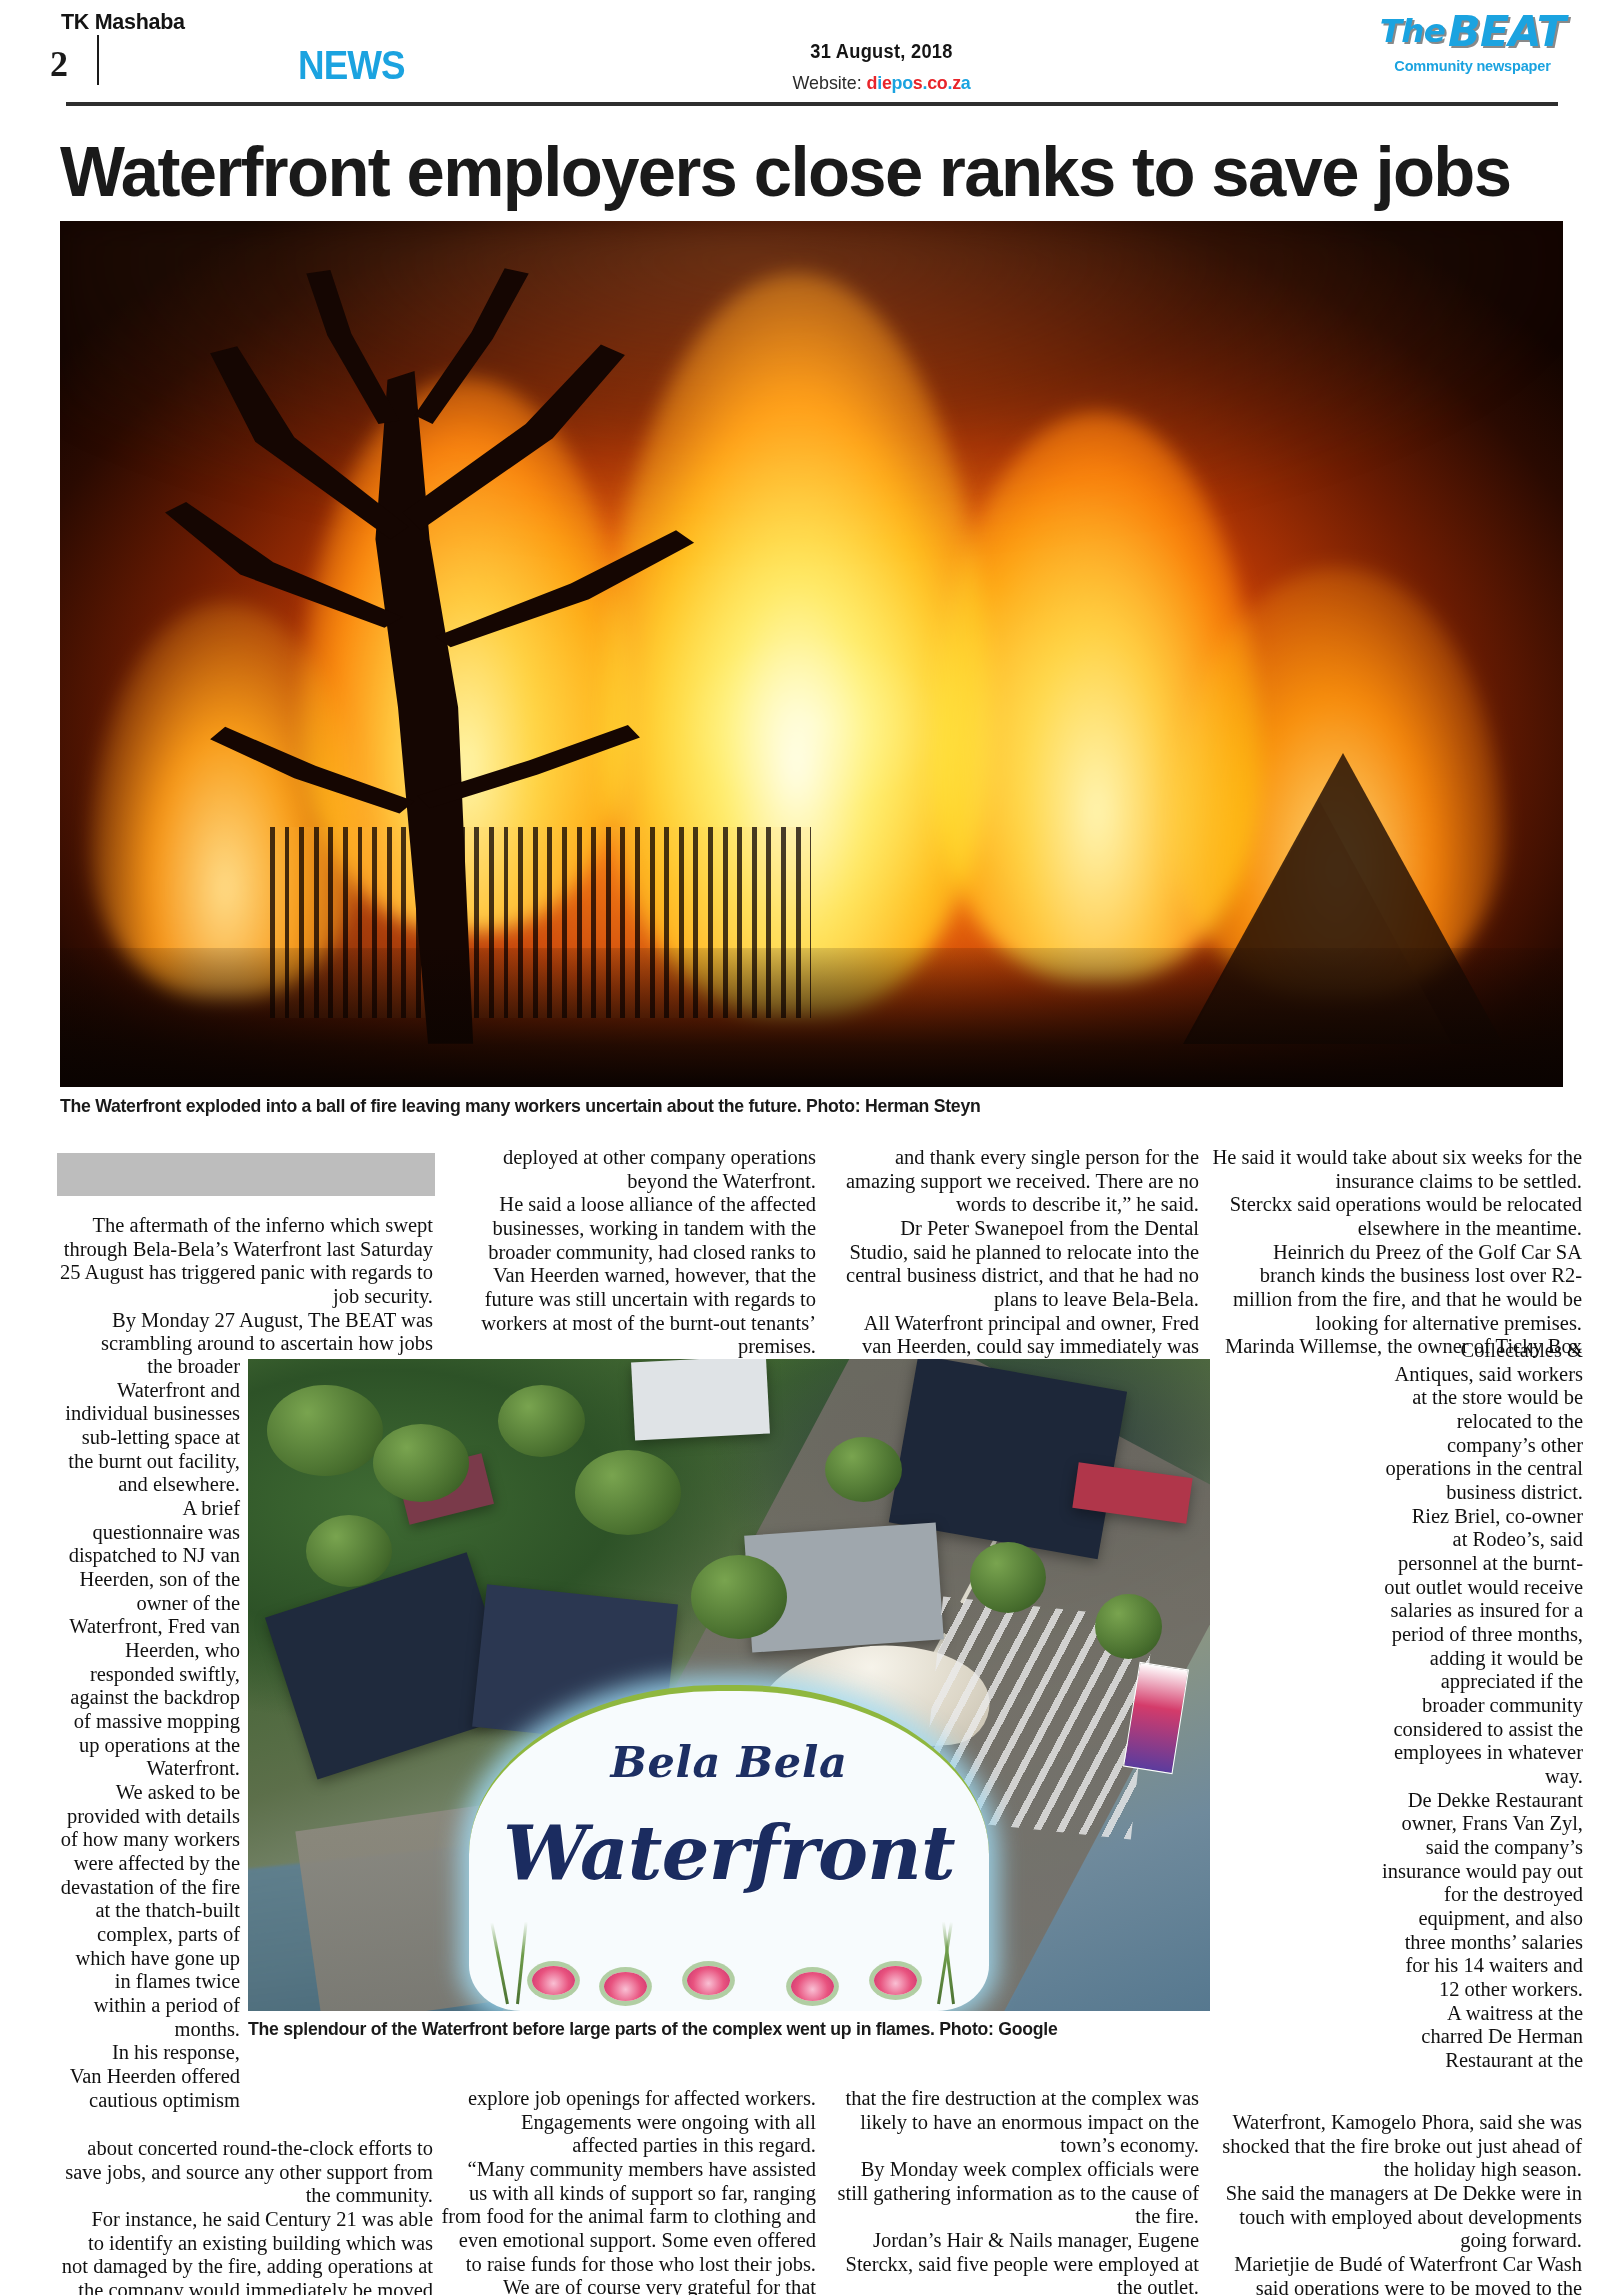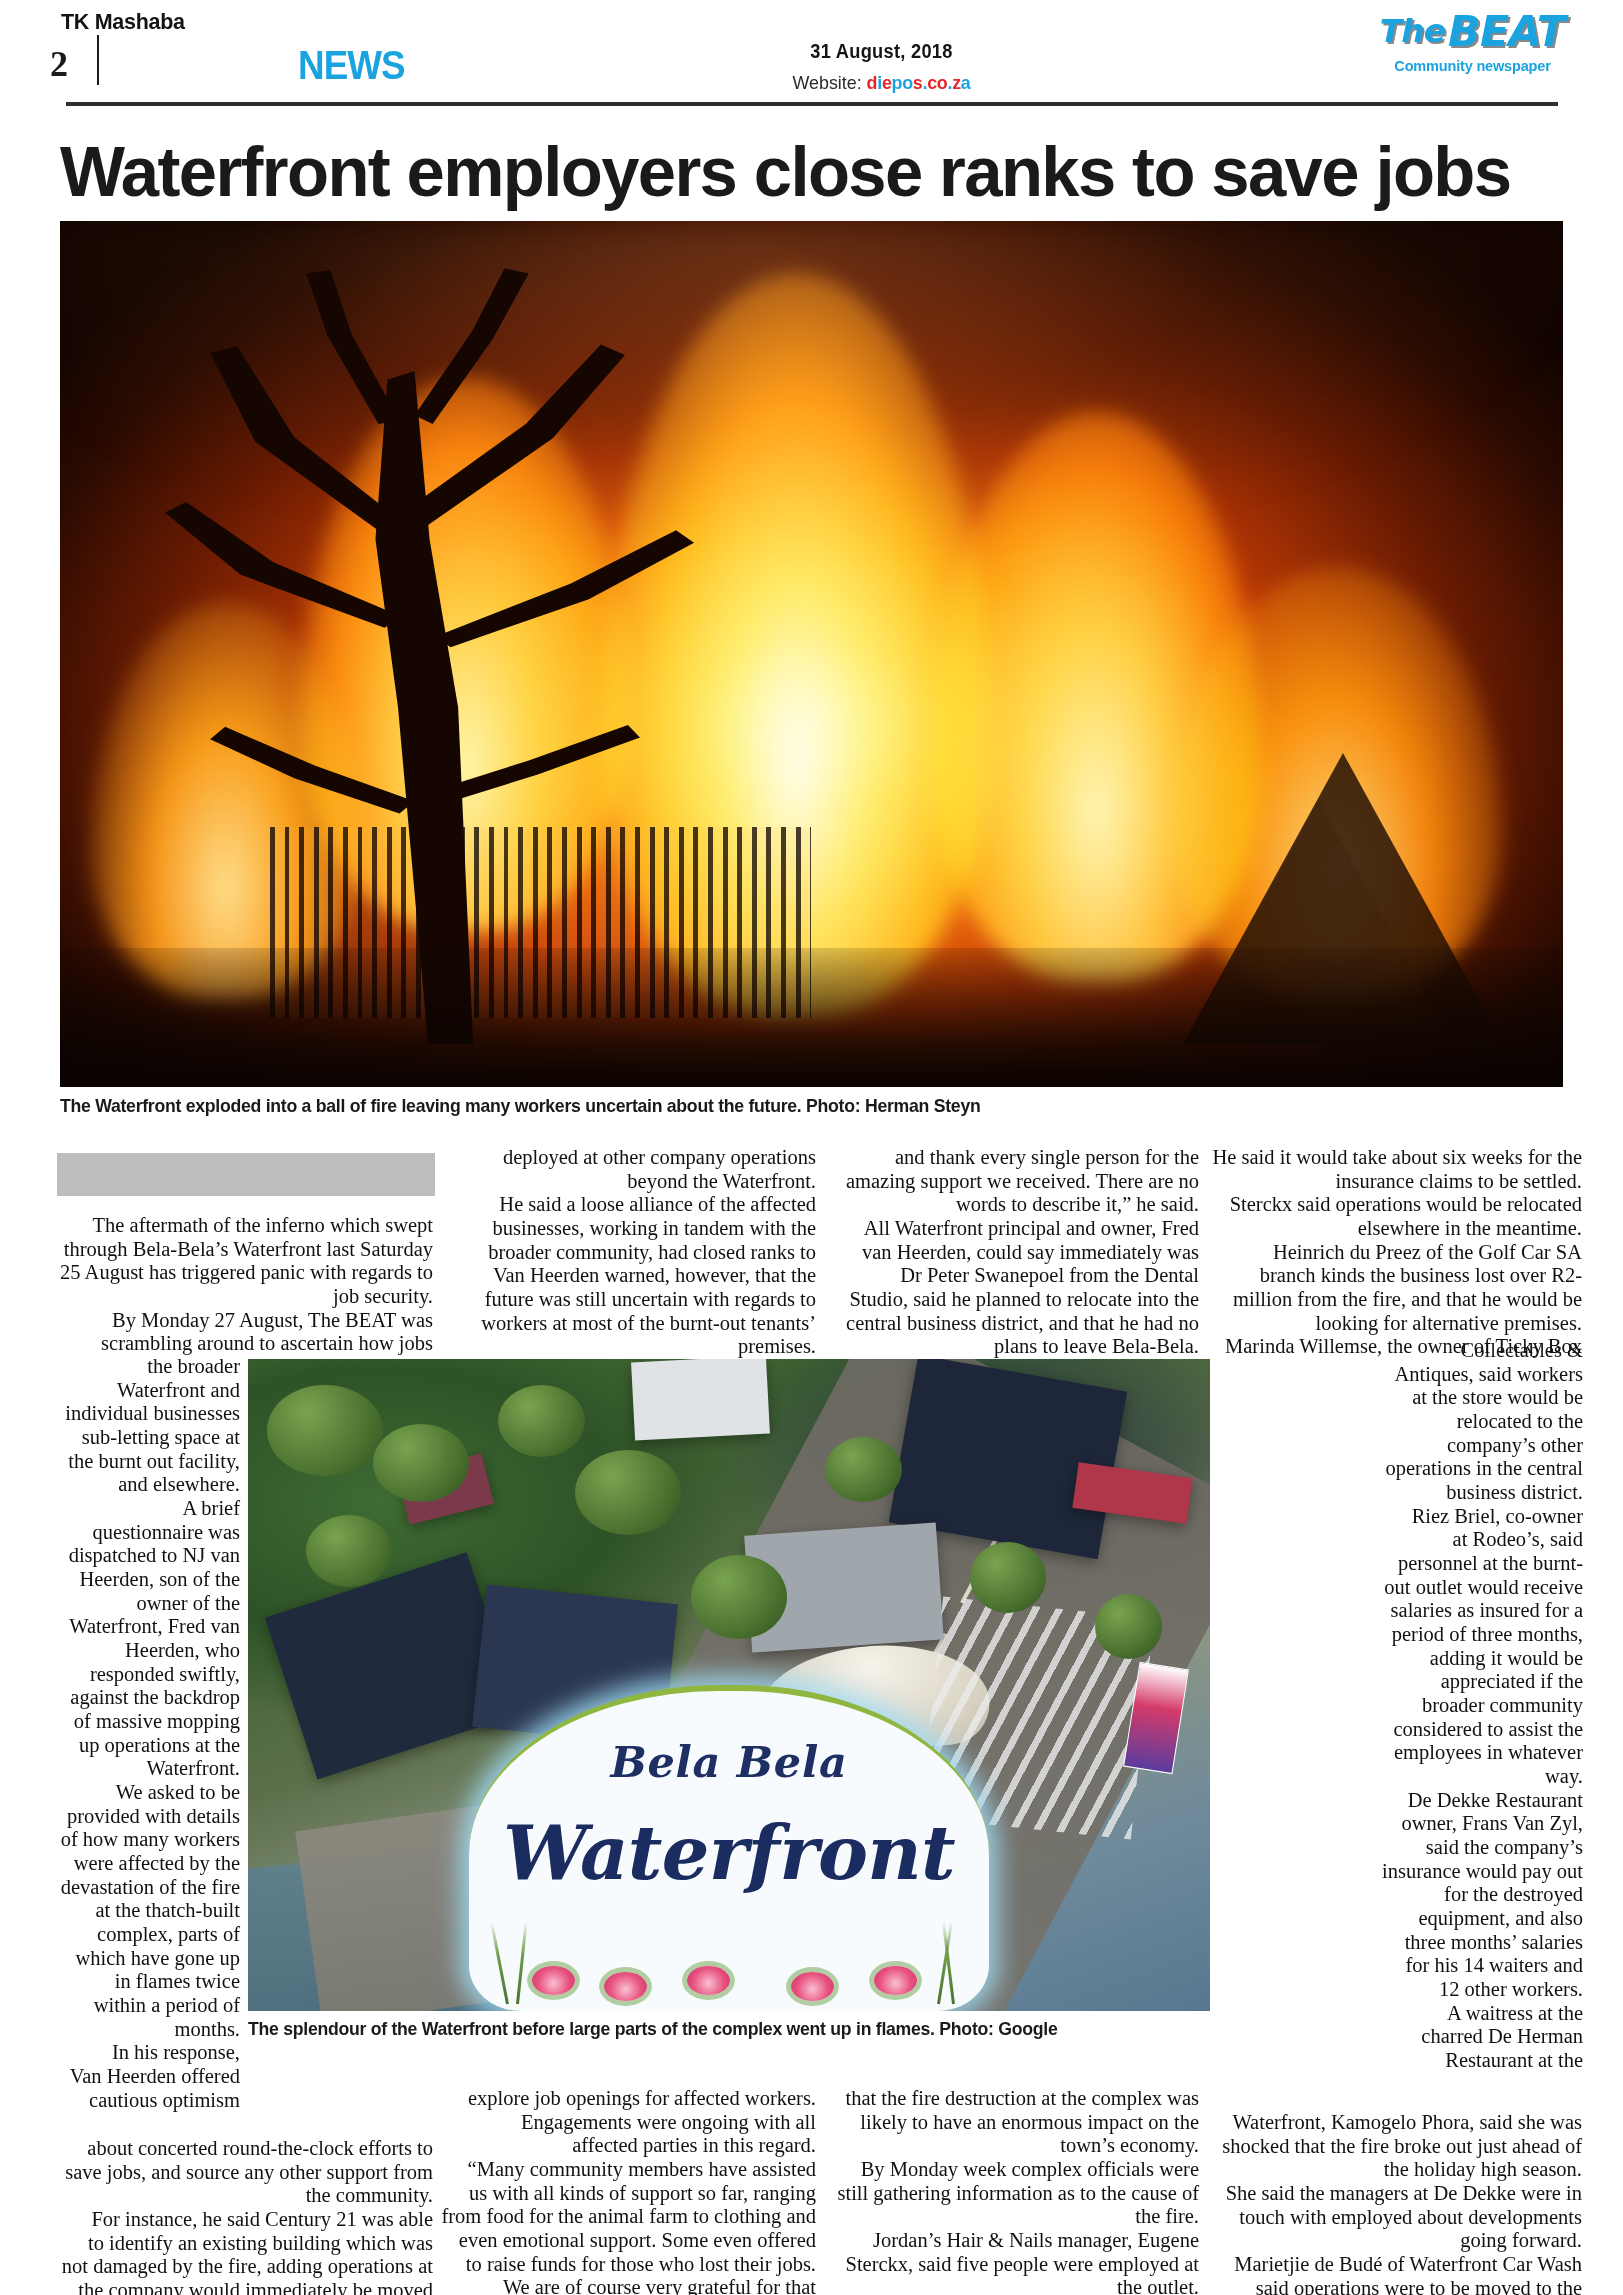--- a/index.html
+++ b/index.html
@@ -500,22 +500,22 @@
     <p class="ind">Van Heerden warned, however, that the future was still uncertain with regards to workers at most of the burnt-out tenants’ premises.</p>
   </div>
 <div class="col c2b">
     <p>explore job openings for affected workers.</p>
     <p class="ind">Engagements were ongoing with all affected parties in this regard.</p>
     <p class="ind">“Many community members have assisted us with all kinds of support so far, ranging from food for the animal farm to clothing and even emotional support. Some even offered to raise funds for those who lost their jobs. We are of course very grateful for that</p>
   </div>
 
 <div class="col c3a">
     <p>and thank every single person for the amazing support we received. There are no words to describe it,” he said.</p>
+    <p class="ind">Dr Peter Swanepoel from the Dental Studio, said he planned to relocate into the central business district, and that he had no plans to leave Bela-Bela.</p>
     <p class="ind">All Waterfront principal and owner, Fred van Heerden, could say immediately was</p>
-    <p class="ind">Dr Peter Swanepoel from the Dental Studio, said he planned to relocate into the central business district, and that he had no plans to leave Bela-Bela.</p>
   </div>
 <div class="col c3b">
     <p>that the fire destruction at the complex was likely to have an enormous impact on the town’s economy.</p>
     <p class="ind">By Monday week complex officials were still gathering information as to the cause of the fire.</p>
     <p class="ind">Jordan’s Hair &amp; Nails manager, Eugene Sterckx, said five people were employed at the outlet.</p>
   </div>
 
 <div class="col c4a">
     <p>He said it would take about six weeks for the insurance claims to be settled.</p>
     <p class="ind">Sterckx said operations would be relocated elsewhere in the meantime.</p>

